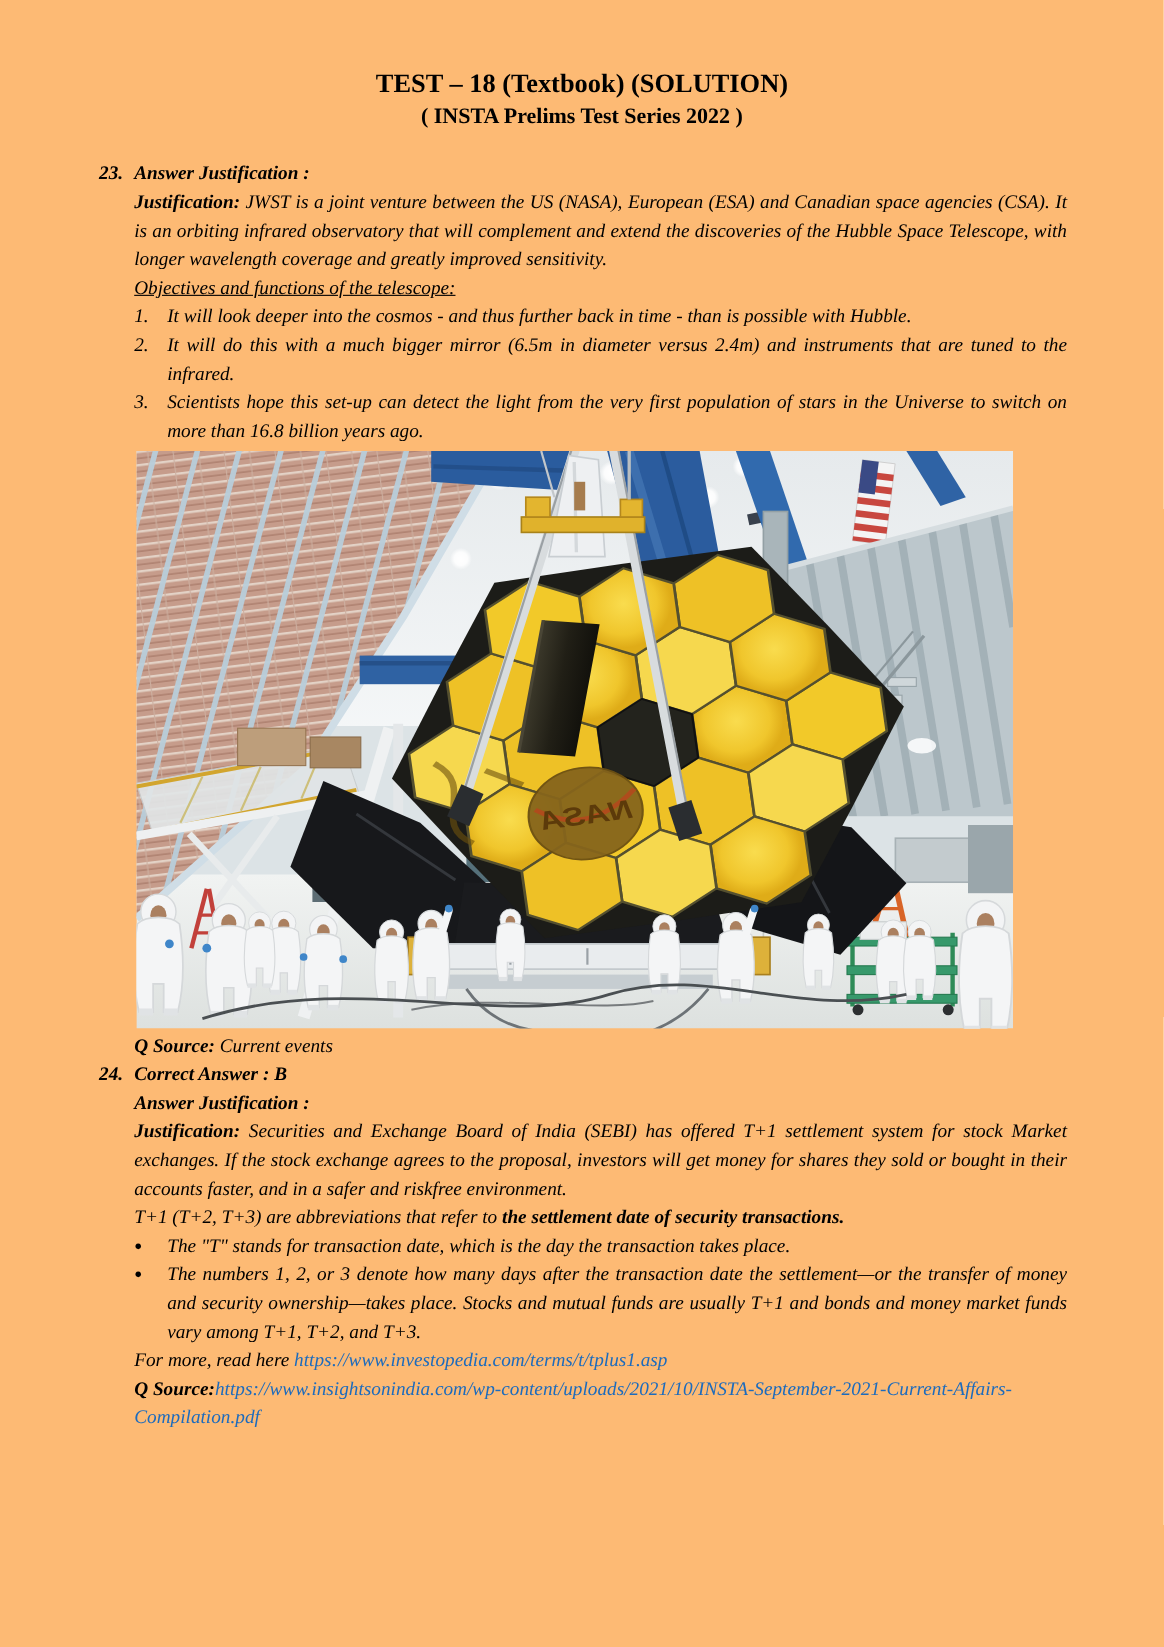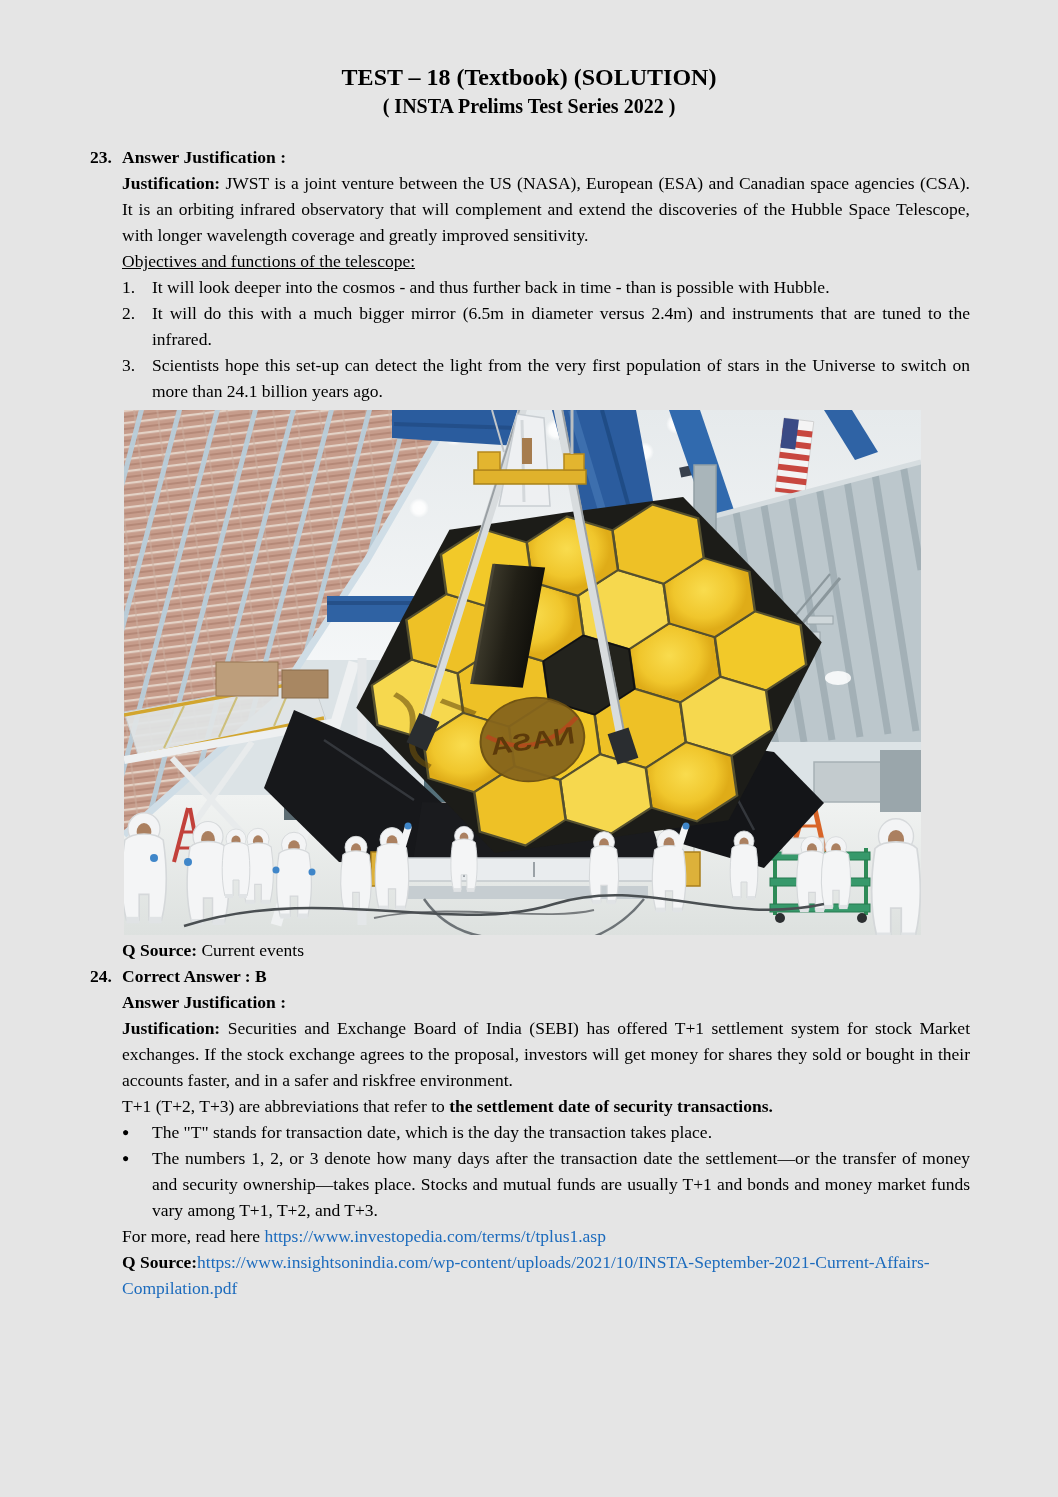--- a/index.html
+++ b/index.html
@@ -1,24 +1,24 @@
 <!DOCTYPE html>
 <html><head>
 <meta charset="utf-8">
 <style>
   html,body{margin:0;padding:0;background:#ffffff;}
   .page{
-    width:1058px;height:1497px;background:#e5e5e5;position:relative;
+    width:1058px;height:1497px;background:#fdba74;position:relative;
     font-family:"Liberation Serif",serif;color:#000;overflow:hidden;
   }
   .title-wrap{padding-top:62px;text-align:center;font-weight:bold;}
   .title-line1{font-size:24px;line-height:30px;}
   .title-line2{font-size:20px;line-height:28px;}
   .content{padding:24px 88px 0 90px;font-size:17.5px;line-height:26px;}
-  .qrow{display:flex;align-items:flex-start;}
+  .qrow{display:flex;align-items:flex-start;font-style:italic;}
   .qnum{width:32px;flex:none;font-weight:bold;}
   .qbody{flex:1;min-width:0;}
   .bold{font-weight:bold;}
   .para{text-align:justify;}
   .uline{text-decoration:underline;}
   .oli{display:flex;}
   .oli .n{width:30px;flex:none;}
   .oli .t{flex:1;text-align:justify;}
   .bli{display:flex;}
   .bli .marker{width:30px;flex:none;font-size:12px;line-height:26px;}
@@ -48,21 +48,21 @@
         <div class="oli">
             <span class="n">1.</span>
             <span class="t">It will look deeper into the cosmos - and thus further back in time - than is possible with Hubble.</span>
           </div>
         <div class="oli">
             <span class="n">2.</span>
             <span class="t">It will do this with a much bigger mirror (6.5m in diameter versus 2.4m) and instruments that are tuned to the infrared.</span>
           </div>
         <div class="oli">
             <span class="n">3.</span>
-            <span class="t">Scientists hope this set-up can detect the light from the very first population of stars in the Universe to switch on more than 24.1 billion years ago.</span>
+            <span class="t">Scientists hope this set-up can detect the light from the very first population of stars in the Universe to switch on more than 16.8 billion years ago.</span>
           </div>
 
         <div class="photo-wrap">
         <svg width="797" height="525" viewBox="0 0 797 525" xmlns="http://www.w3.org/2000/svg">
           <defs>
             <linearGradient id="ceilG" x1="0" y1="0" x2="0" y2="1">
               <stop offset="0" stop-color="#e6eaec"></stop>
                   <stop offset="1" stop-color="#f6f8f9"></stop>
             </linearGradient>
             <linearGradient id="floorG" x1="0" y1="0" x2="0" y2="1">

